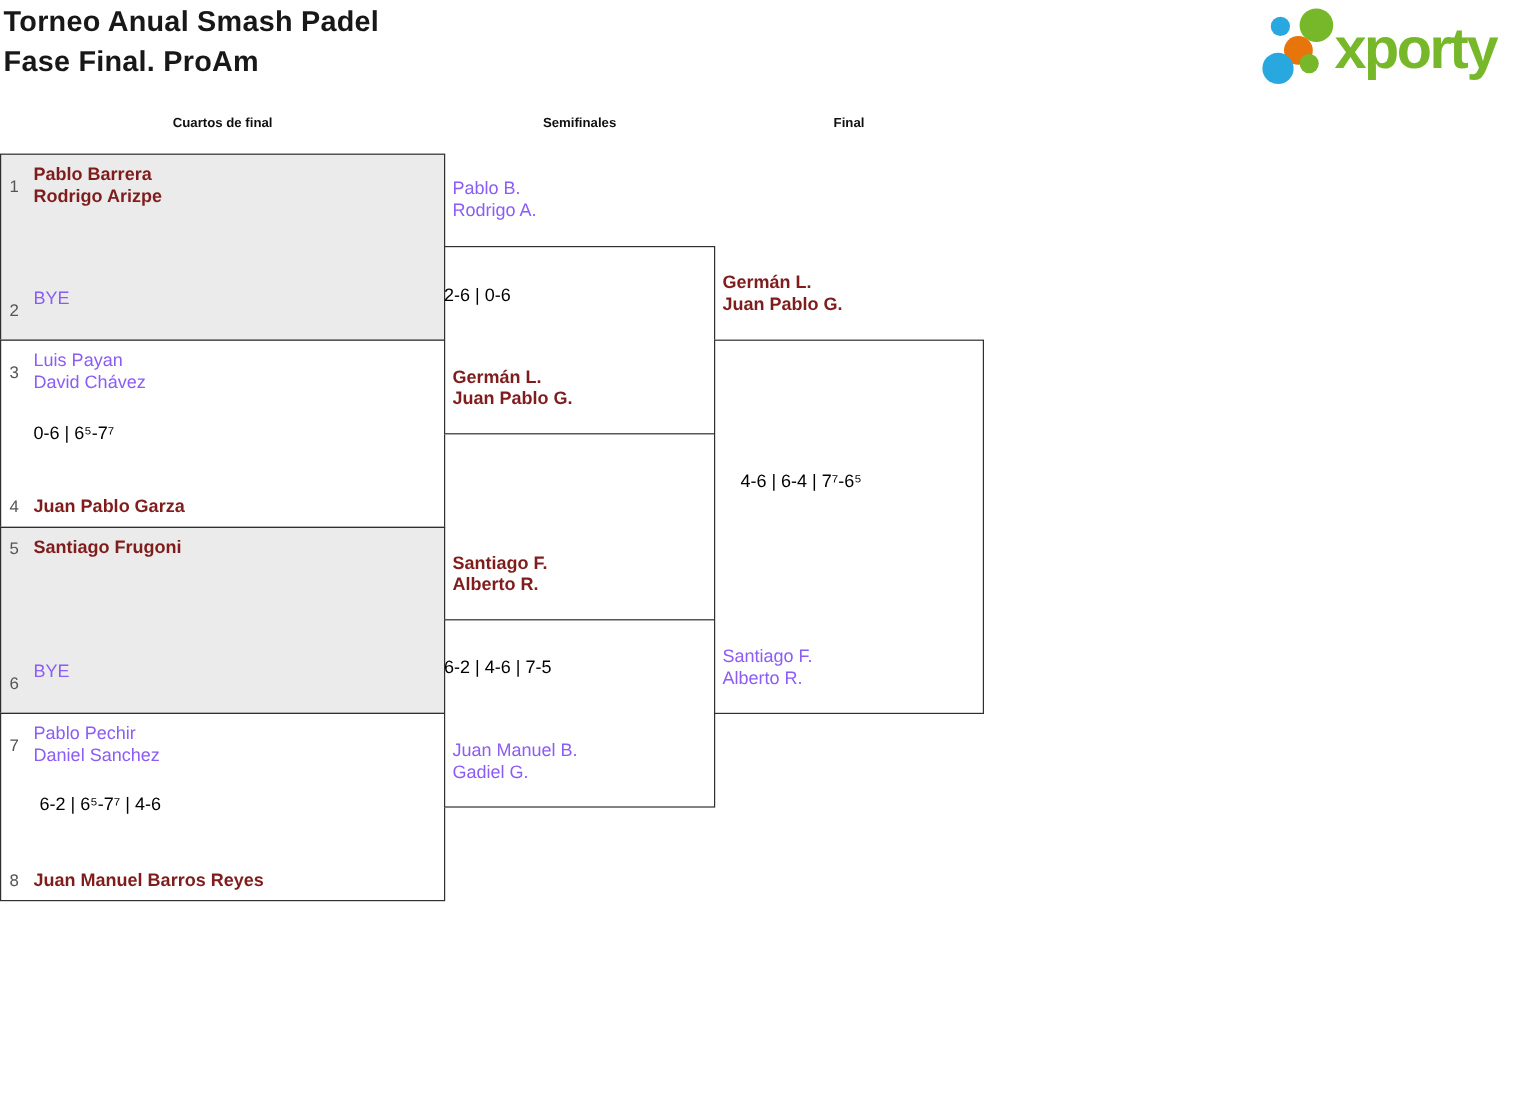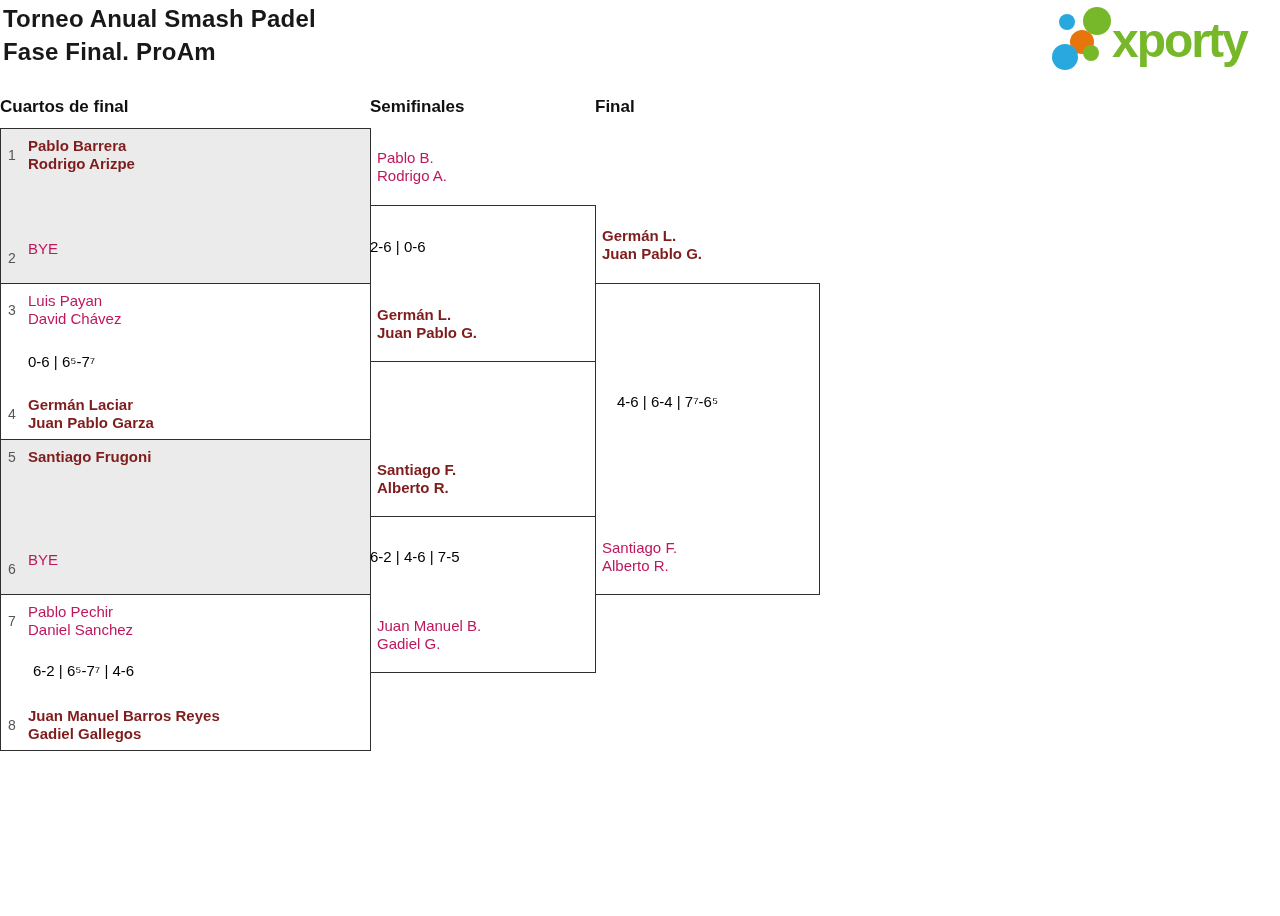--- a/index.html
+++ b/index.html
@@ -10,21 +10,21 @@
 
   
   .title { position:absolute; left:3px; top:2px; font-size:24px; font-weight:700;
            color:#181818; line-height:33px; letter-spacing:0.2px; }
 
   
   .logo { position:absolute; left:1048px; top:3px; width:232px; height:70px; cursor:pointer; }
   .logo text { font-family:"Liberation Sans", "DejaVu Sans", sans-serif; font-weight:700; }
 
   
-  .round-header { position:absolute; top:97px; text-align:left; font-size:17px;
+  .round-header { position:absolute; top:97px; text-align:center; font-size:11px;
                   font-weight:600; color:#101010; }
   #rh-qf { left:0; width:371px; }
   #rh-sf { left:370px; width:226px; }
   #rh-f  { left:595px; width:225px; }
 
   
   .box { position:absolute; border:1px solid #2f2f2f; box-sizing:border-box; background:#ffffff; }
   #qf1 { left:0; top:128px; width:371px; height:156px; background:#ebebeb; }
   #qf2 { left:0; top:283px; width:371px; height:157px; }
   #qf3 { left:0; top:439px; width:371px; height:156px; background:#ebebeb; }
@@ -32,21 +32,21 @@
   #sf1 { left:370px; top:205px; width:226px; height:157px; }
   #sf2 { left:370px; top:516px; width:226px; height:157px; }
   #fin { left:595px; top:283px; width:225px; height:312px; }
 
   
   .team { position:absolute; left:7px; right:6px; display:flex; align-items:center; }
   .team.top { top:8px; }
   .team.bot { bottom:8px; }
   .seed { flex:0 0 20px; font-size:14px; color:#555; }
   .names { flex:1; }
-  .line { font-size:15px; line-height:17.5px; min-height:17.5px; color:#be185d; font-weight:400; }
+  .line { font-size:15px; line-height:17.5px; min-height:17.5px; color:#8b5cf6; font-weight:400; }
   .winner .line { font-weight:700; color:#7f1d1d; }
 
   
   .flabel { position:absolute; width:212px; }
   #sf1-top { left:377px; top:149px; }
   #sf1-bot { left:377px; top:306px; }
   #sf2-top { left:377px; top:461px; }
   #sf2-bot { left:377px; top:617px; }
   #fin-top { left:602px; top:227px; }
   #fin-bot { left:602px; top:539px; }
@@ -105,21 +105,20 @@
     <div class="team top">
       <span class="seed">3</span>
       <div class="names">
         <div class="line">Luis Payan</div>
         <div class="line">David Chávez</div>
       </div>
     </div>
     <div class="team bot winner">
       <span class="seed">4</span>
       <div class="names">
-        <div class="line">Germán Laciar</div>
         <div class="line">Juan Pablo Garza</div>
       </div>
     </div>
   </div>
 
   <div class="box" id="qf3">
     <div class="team top winner">
       <span class="seed">5</span>
       <div class="names">
         <div class="line">Santiago Frugoni</div>
@@ -139,21 +138,20 @@
       <span class="seed">7</span>
       <div class="names">
         <div class="line">Pablo Pechir</div>
         <div class="line">Daniel Sanchez</div>
       </div>
     </div>
     <div class="team bot winner">
       <span class="seed">8</span>
       <div class="names">
         <div class="line">Juan Manuel Barros Reyes</div>
-        <div class="line">Gadiel Gallegos</div>
       </div>
     </div>
   </div>
 
   <div class="box" id="sf1"></div>
   <div class="box" id="sf2"></div>
   <div class="box" id="fin"></div>
 
   <div class="flabel" id="sf1-top">
     <div class="line">Pablo B.</div>

